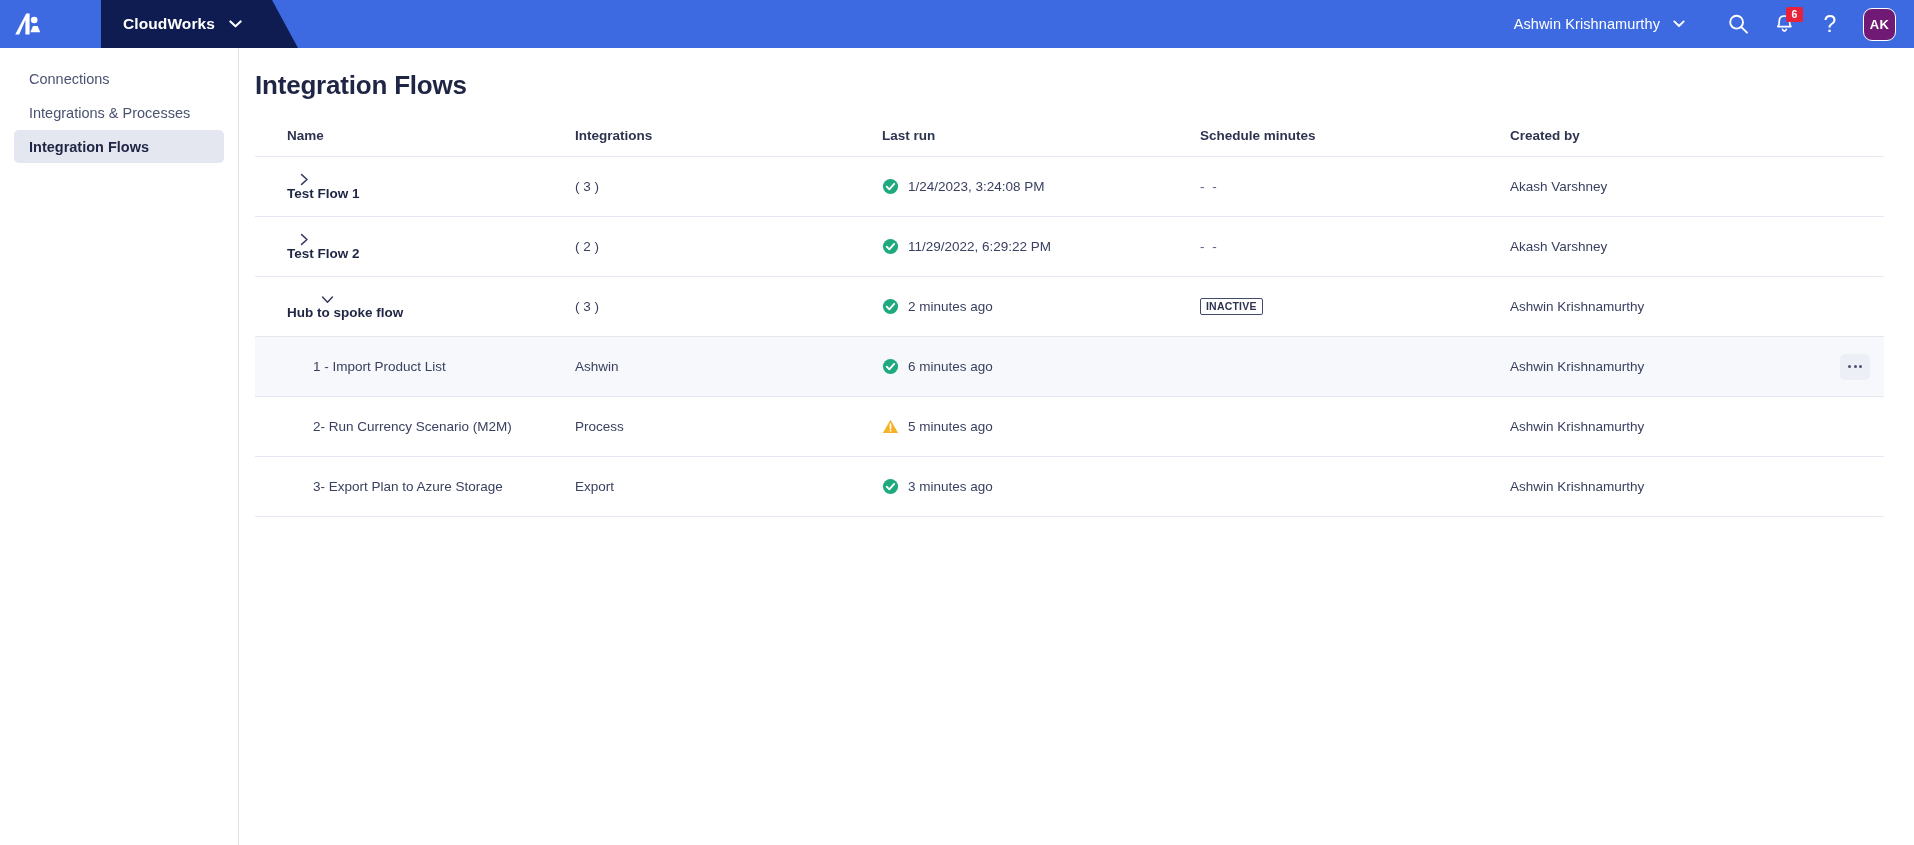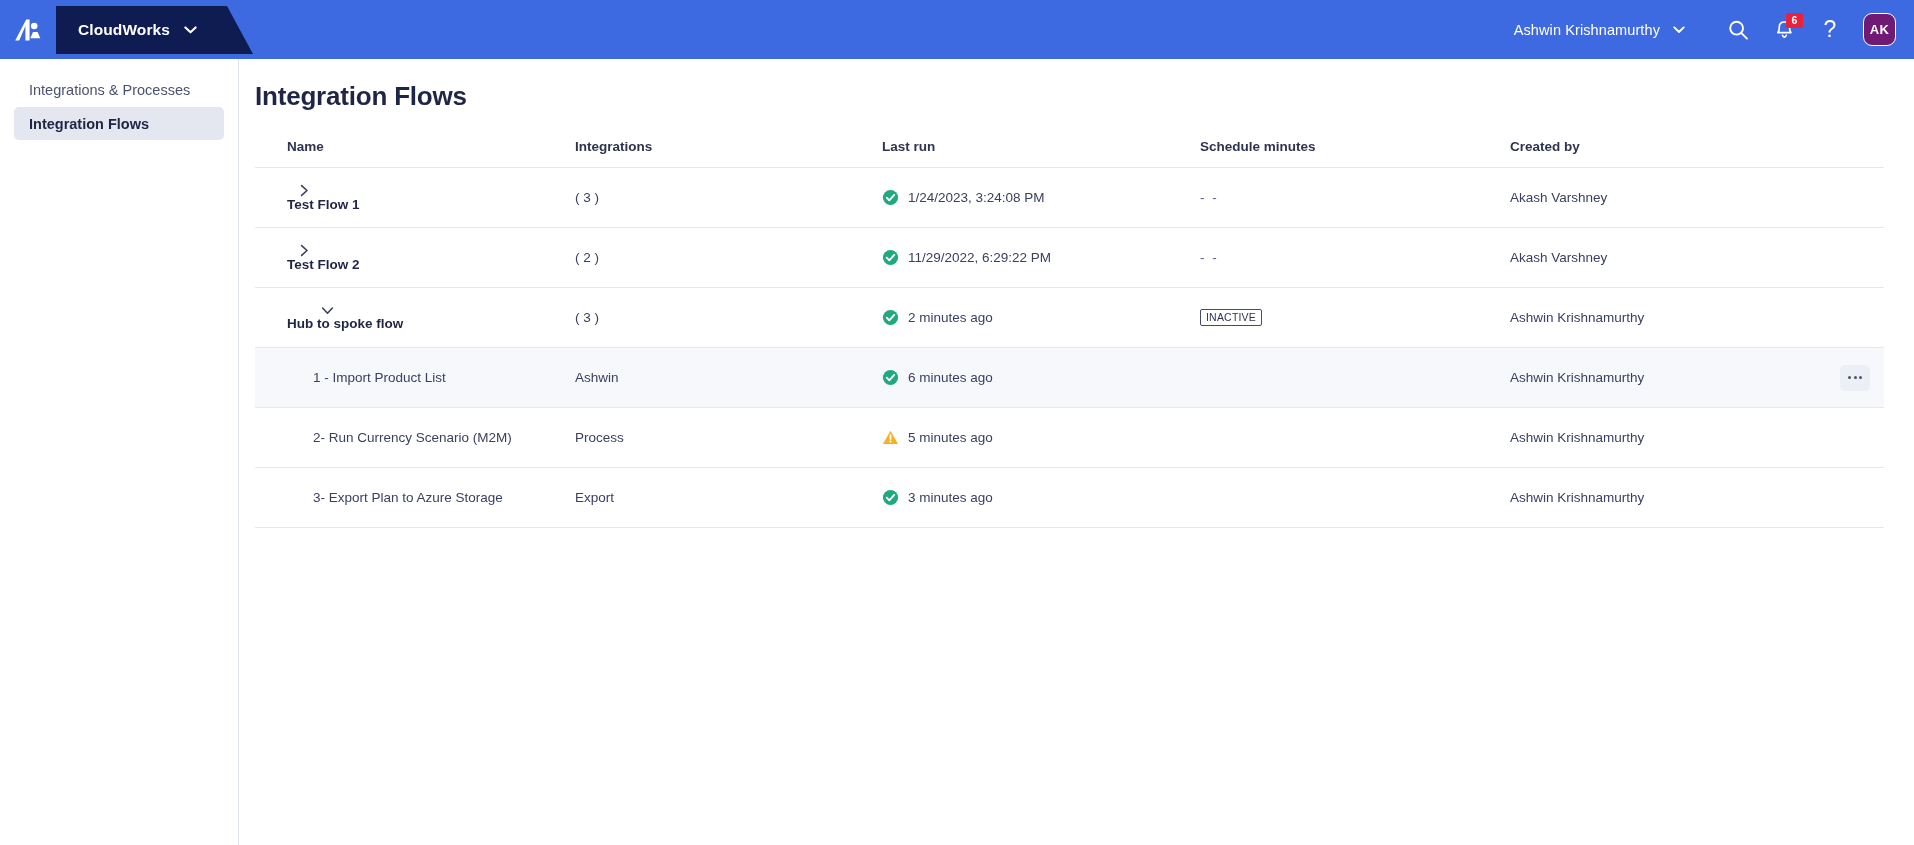--- a/index.html
+++ b/index.html
@@ -10,25 +10,26 @@
     overflow: hidden;
     background: #ffffff;
     font-family: "Liberation Sans", sans-serif;
     color: #2e3450;
     -webkit-font-smoothing: antialiased;
   }
 
   
   .topbar {
     position: relative;
-    height: 59px;
+    height: 48px;
     background: #3e6ae1;
     display: flex;
     align-items: center;
     overflow: hidden;
+    gap: 45px;
   }
   .logo-box {
     width: 56px; height: 48px;
     display: flex; align-items: center; justify-content: center;
     flex: 0 0 auto;
   }
   .logo-glyph { width: 26px; height: 26px; display: block; }
 
   .workspace-chip {
     position: relative;
@@ -230,21 +231,21 @@
   .status-ico { width: 17px; height: 17px; margin-right: 9px; flex: 0 0 auto; display:flex; }
 
   .dash { letter-spacing: 2px; color: #555f7d; }
 
   .pill {
     display: inline-block;
     border: 1px solid #434b6b;
     border-radius: 2px;
     padding: 1px 5px 2px 5px;
     font-size: 10.5px;
-    font-weight: 400;
+    font-weight: 700;
     color: #2e3450;
     letter-spacing: .2px;
     line-height: 12px;
   }
 
   .kebab {
     width: 30px; height: 26px;
     border-radius: 5px;
     background: #eceff5;
     display: flex; align-items: center; justify-content: center;
@@ -308,20 +309,23 @@
       <span class="help-glyph">?</span>
     </div>
 
     <div class="avatar">AK</div>
   </div>
 </div>
 
 <div class="shell">
 
   <nav class="sidebar">
+    <div class="nav-item">
+      <span>Connections</span>
+    </div>
     <div class="nav-item">
       <span>Integrations &amp; Processes</span>
     </div>
     <div class="nav-item active">
       <span>Integration Flows</span>
     </div>
   </nav>
 
   <main class="content">
 

